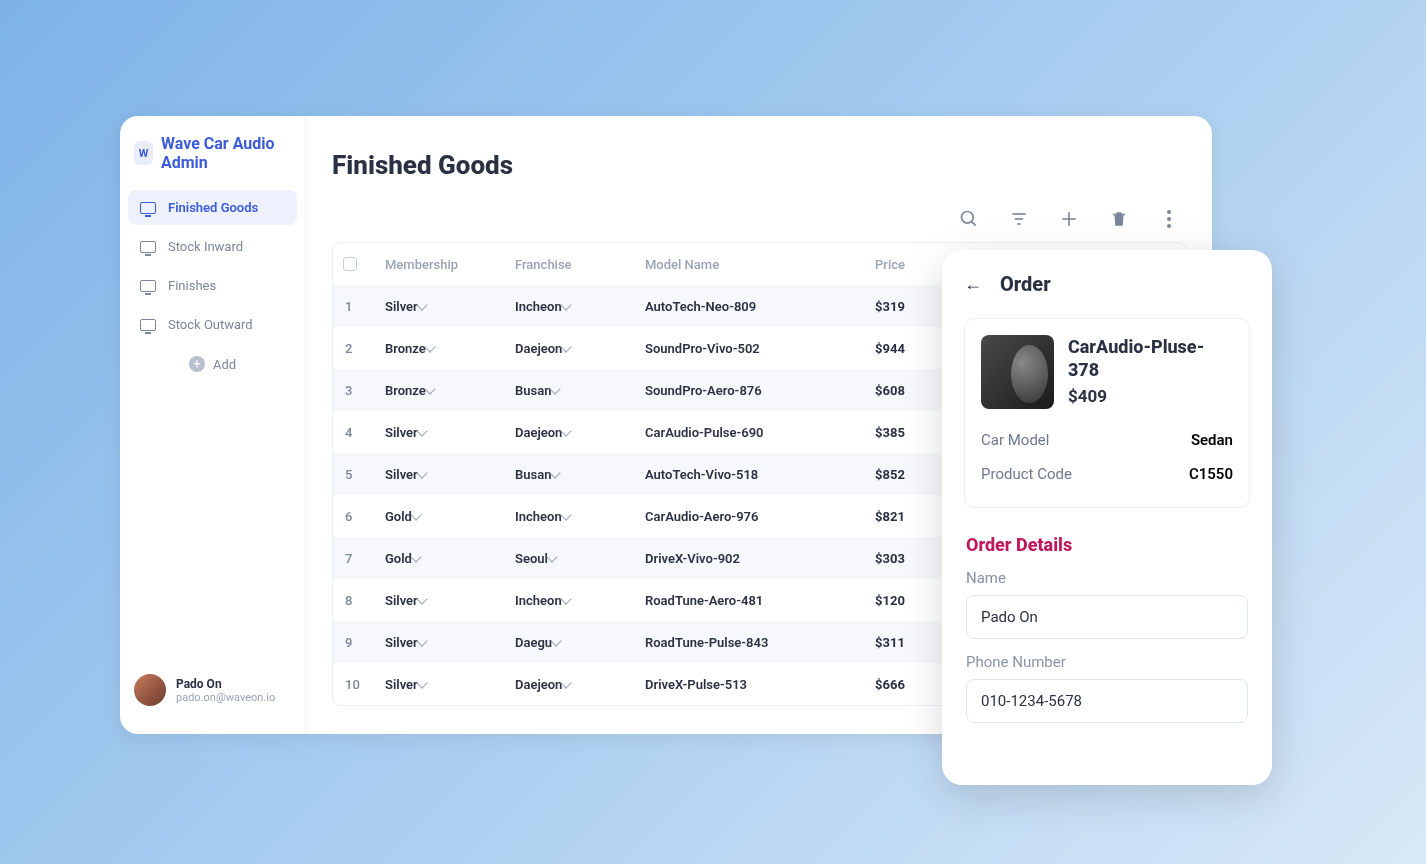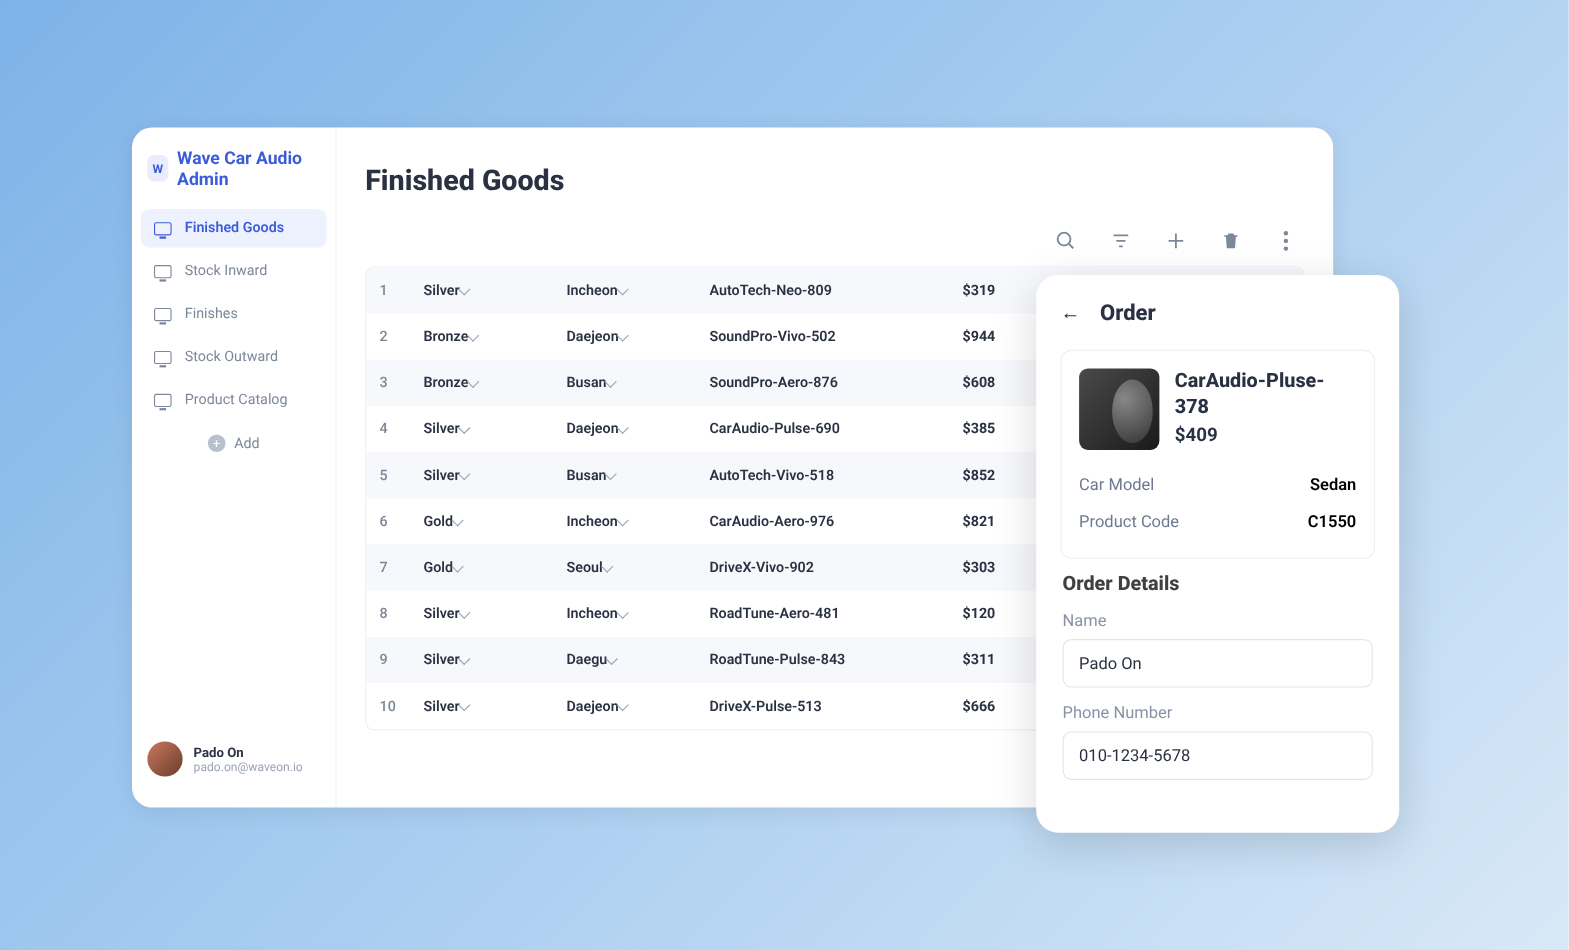--- a/index.html
+++ b/index.html
@@ -32,29 +32,29 @@
 .cell-sel { display: flex; align-items: center; justify-content: flex-start; padding-right: 18px; }
 .chev { width: 8px; height: 8px; border-right: 1.5px solid #9aa3b5; border-bottom: 1.5px solid #9aa3b5; transform: rotate(45deg); margin-top: -3px; }
 .checkbox { width: 14px; height: 14px; border: 1.5px solid #c7cdda; border-radius: 3px; }
 .idx { color: #7c8799; font-weight: 500; padding-left: 2px; }
 .price { font-weight: 700; }
 
 .order-panel { position: absolute; left: 942px; top: 250px; width: 330px; background: #fff; border-radius: 20px; box-shadow: 0 10px 40px rgba(0,0,0,0.15); padding: 22px 22px 30px 22px; }
 .order-header { display: flex; align-items: center; gap: 18px; margin-bottom: 22px; }
 .back-arrow { font-size: 18px; cursor: pointer; color: #2a3142; }
 .order-title { font-size: 20px; font-weight: 800; color: #2a3142; }
-.card { border: 1px solid #eceff5; border-radius: 10px; padding: 16px; }
+.card { border: 1px solid #eceff5; border-radius: 10px; padding: 16px; margin-bottom: 14px; }
 .prod-row { display: flex; gap: 14px; margin-bottom: 14px; }
 .prod-img { width: 74px; height: 74px; border-radius: 8px; background: linear-gradient(135deg,#4a4a4a,#1a1a1a); position: relative; overflow: hidden; }
 .prod-img::before { content: ''; position: absolute; inset: 10px 6px 6px 30px; background: radial-gradient(circle at 30% 30%, #888, #333); border-radius: 50%; }
 .prod-name { font-size: 18px; font-weight: 800; color: #2a3142; line-height: 1.3; }
 .prod-price { font-size: 17px; font-weight: 700; color: #2a3142; margin-top: 4px; }
 .kv { display: flex; justify-content: space-between; font-size: 15px; color: #6e7890; padding: 8px 0; gap: 22px; }
 .kv .v { color: #000000; font-weight: 600; text-align: right; }
-.section-title { font-size: 18px; font-weight: 800; color: #404040; margin: 8px 0 14px 0; }
+.section-title { font-size: 18px; font-weight: 800; color: #be185d; margin: 8px 0 14px 0; }
 .field-label { font-size: 15px; color: #8a93a6; margin-bottom: 8px; }
 .field-input { width: 100%; border: 1px solid #e1e5ee; border-radius: 8px; padding: 12px 14px; font-size: 15px; color: #2a3142; margin-bottom: 14px; }
 svg { display: block; }
 </style>
 </head>
 <body>
 
 <div class="admin-panel">
   <div class="sidebar">
     <div class="brand">
@@ -71,24 +71,20 @@
           <span>Stock Inward</span>
         </div>
         <div class="nav-item">
           <span class="nav-icon"></span>
           <span>Finishes</span>
         </div>
         <div class="nav-item">
           <span class="nav-icon"></span>
           <span>Stock Outward</span>
         </div>
-        <div class="nav-item">
-          <span class="nav-icon"></span>
-          <span>Product Catalog</span>
-        </div>
       </div>
     <div class="add-row">
       <span class="plus-dot">+</span>
       <span>Add</span>
     </div>
     <div class="user-block">
       <div class="avatar"></div>
       <div>
         <div class="user-name">Pado On</div>
         <div class="user-email">pado.on@waveon.io</div>
@@ -126,20 +122,31 @@
       <div class="tb-btn">
         <svg width="6" height="20" viewBox="0 0 6 20" fill="#7c8799">
             <circle cx="3" cy="3" r="2"></circle>
             <circle cx="3" cy="10" r="2"></circle>
             <circle cx="3" cy="17" r="2"></circle>
           </svg>
       </div>
     </div>
 
     <div class="table">
+      <div class="thead">
+        <div>
+            <div class="checkbox"></div>
+          </div>
+        <div>Membership</div>
+        <div>Franchise</div>
+        <div>Model Name</div>
+        <div>Price</div>
+        <div>Image</div>
+        <div>Edit</div>
+      </div>
       <div id="tbody">
           <div class="trow">
             <div class="idx">1</div>
             <div class="cell-sel">
               <span>Silver</span>
               <span class="chev"></span>
             </div>
             <div class="cell-sel">
               <span>Incheon</span>
               <span class="chev"></span>

